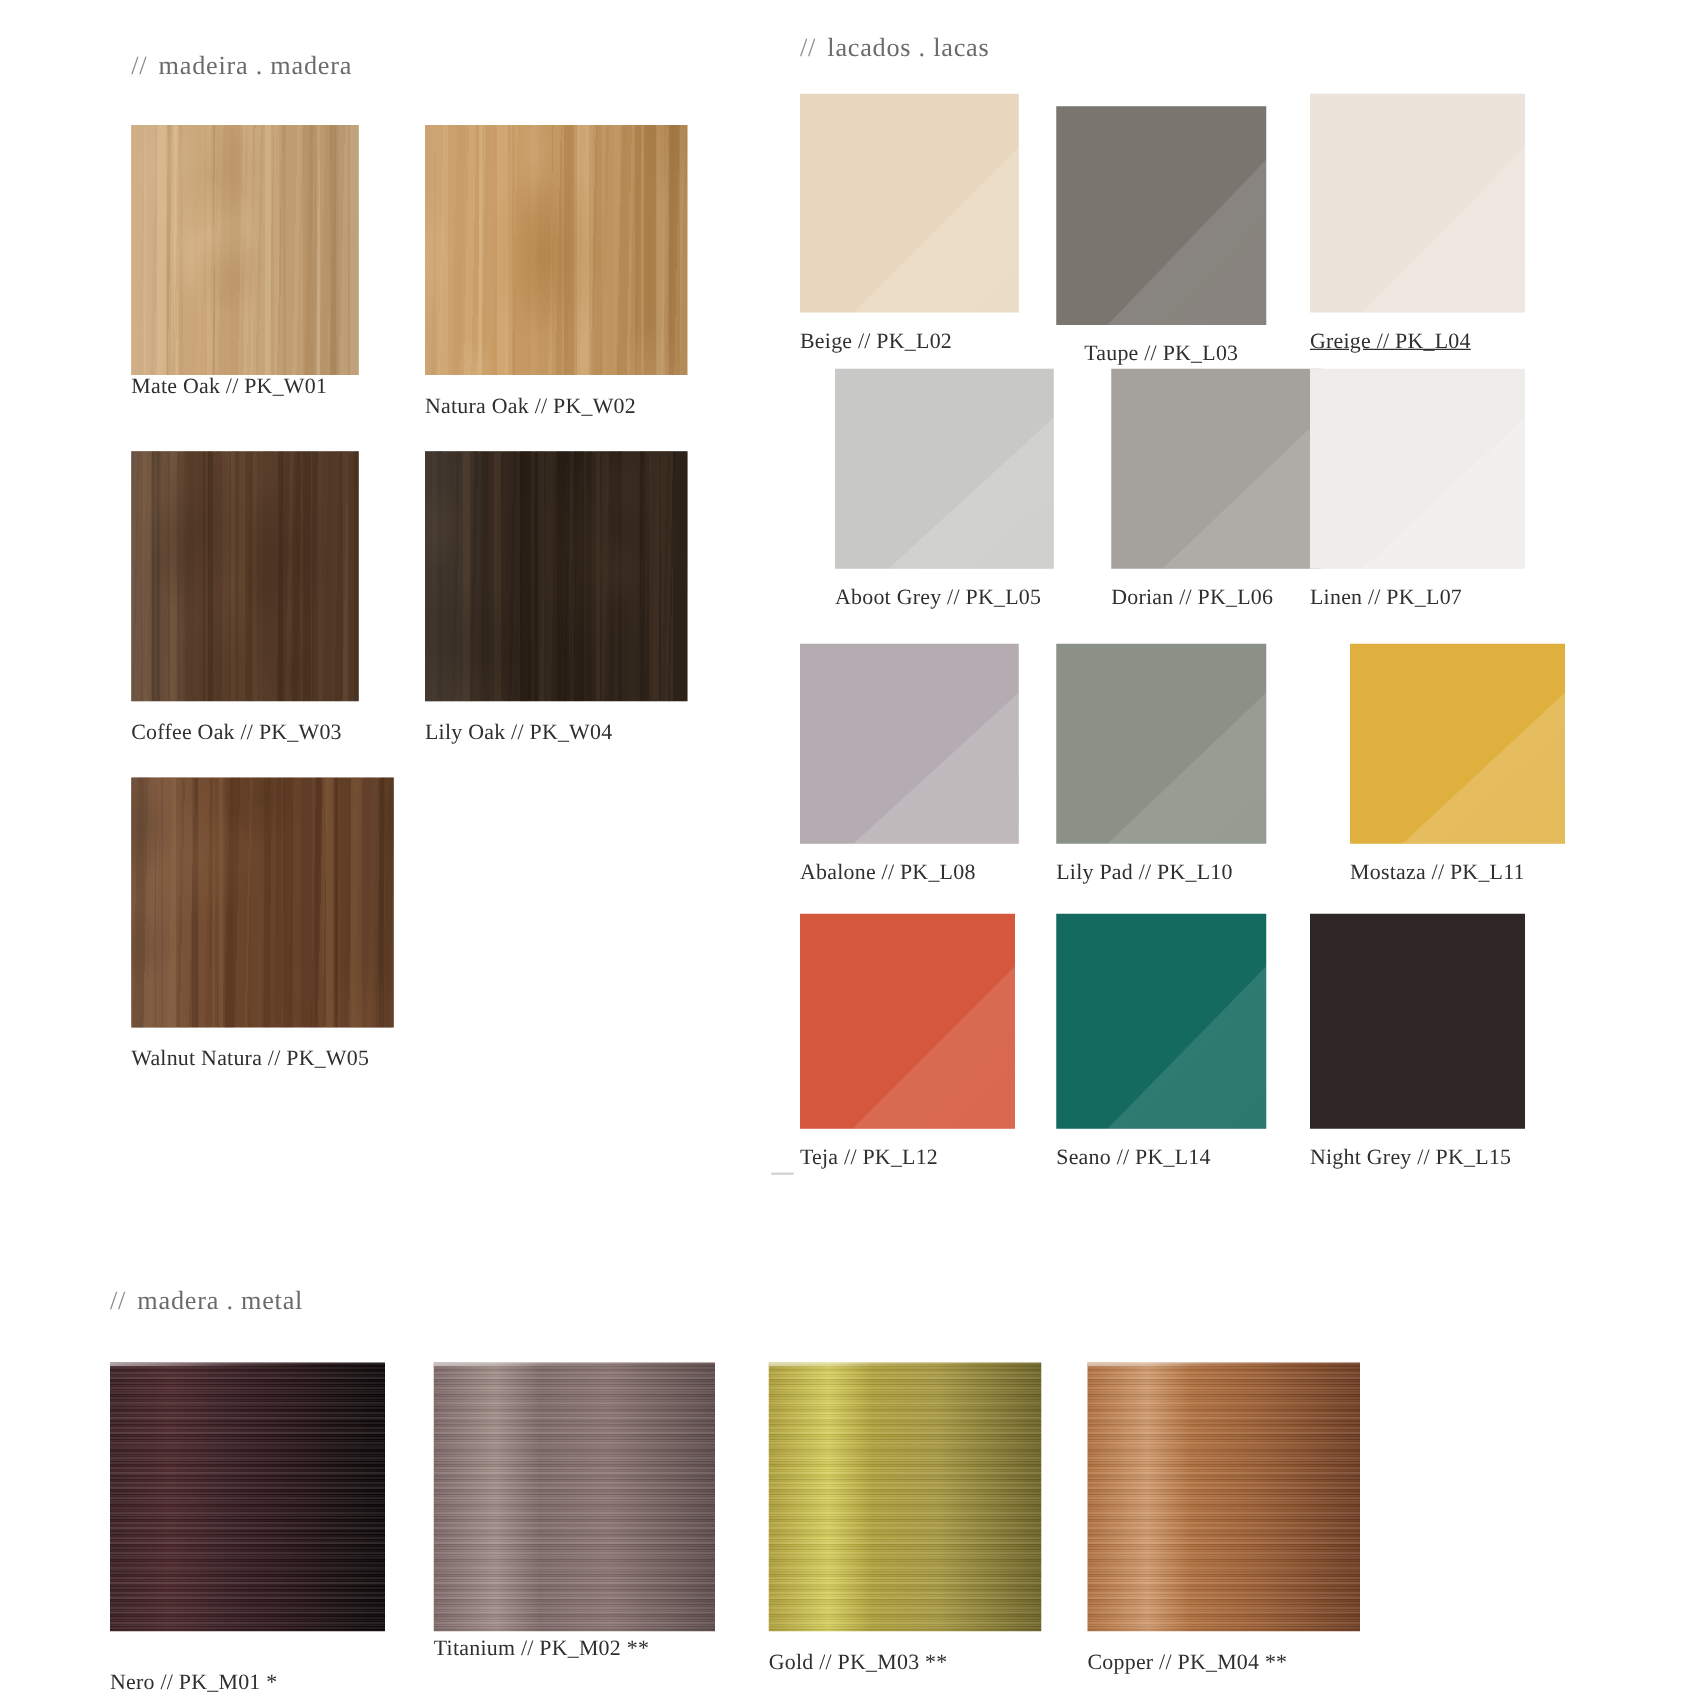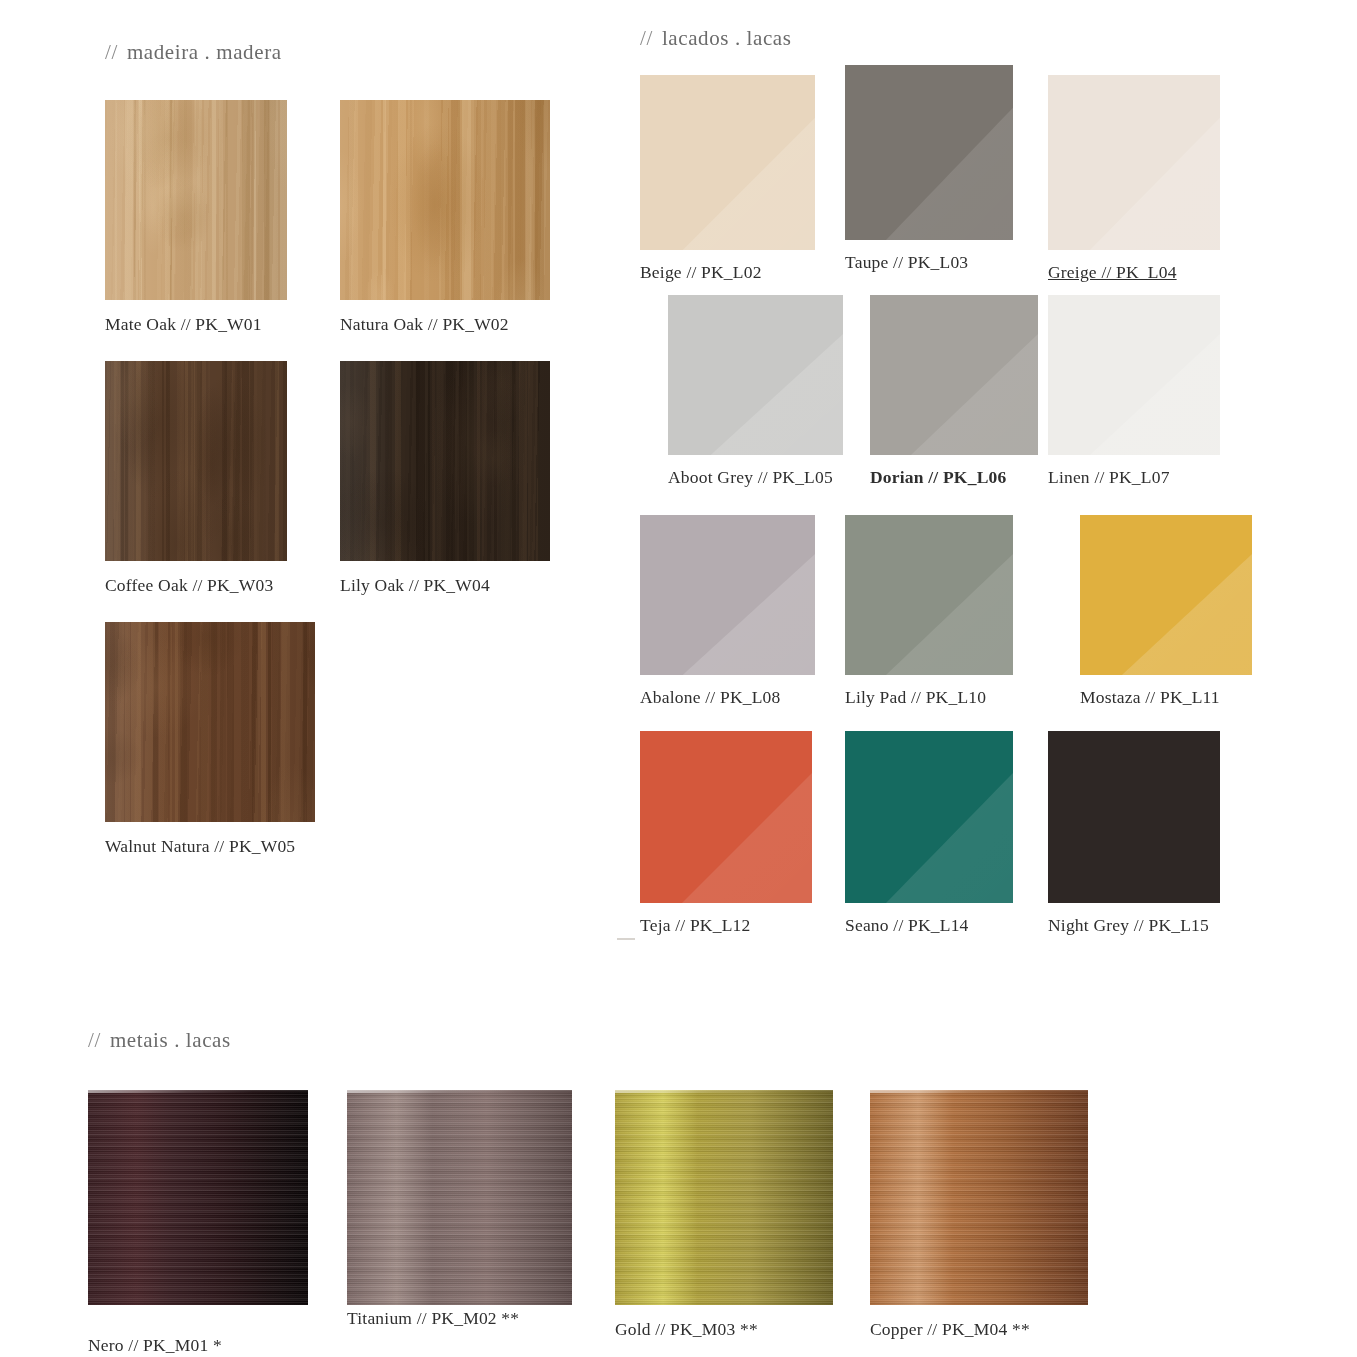--- a/index.html
+++ b/index.html
@@ -129,21 +129,21 @@
   <span class="slashes">//</span><span>madeira . madera</span>
 </div>
 
 <div class="swatch-card" style="left:105px; top:100px;">
   <div class="swatch wood" id="w0" style="width: 182px; height: 200px; background: rgb(201, 164, 119);">
       <div class="grain" style="background: linear-gradient(to right, rgba(0, 0, 0, 0) 0%, rgba(201, 164, 119, 0.41) 0%, rgba(201, 164, 119, 0.41) 3.94%, rgba(0, 0, 0, 0) 3.94%, rgba(0, 0, 0, 0) 5.65%, rgba(224, 196, 155, 0.235) 5.65%, rgba(224, 196, 155, 0.235) 6.32%, rgba(0, 0, 0, 0) 6.32%, rgba(0, 0, 0, 0) 6.8%, rgba(201, 164, 119, 0.39) 6.8%, rgba(201, 164, 119, 0.39) 10.58%, rgba(0, 0, 0, 0) 10.58%, rgba(0, 0, 0, 0) 11.18%, rgba(224, 196, 155, 0.35) 11.18%, rgba(224, 196, 155, 0.35) 15.37%, rgba(0, 0, 0, 0) 15.37%, rgba(0, 0, 0, 0) 15.74%, rgba(169, 130, 79, 0.357) 15.74%, rgba(169, 130, 79, 0.357) 17.3%, rgba(0, 0, 0, 0) 17.3%, rgba(0, 0, 0, 0) 18.91%, rgba(224, 196, 155, 0.463) 18.91%, rgba(224, 196, 155, 0.463) 20.6%, rgba(0, 0, 0, 0) 20.6%, rgba(0, 0, 0, 0) 21.39%, rgba(169, 130, 79, 0.184) 21.39%, rgba(169, 130, 79, 0.184) 22.72%, rgba(0, 0, 0, 0) 22.72%, rgba(0, 0, 0, 0) 24.32%, rgba(201, 164, 119, 0.306) 24.32%, rgba(201, 164, 119, 0.306) 28.49%, rgba(0, 0, 0, 0) 28.49%, rgba(0, 0, 0, 0) 30.33%, rgba(201, 164, 119, 0.43) 30.33%, rgba(201, 164, 119, 0.43) 32.66%, rgba(0, 0, 0, 0) 32.66%, rgba(0, 0, 0, 0) 33.17%, rgba(224, 196, 155, 0.267) 33.17%, rgba(224, 196, 155, 0.267) 35.25%, rgba(0, 0, 0, 0) 35.25%, rgba(0, 0, 0, 0) 35.89%, rgba(169, 130, 79, 0.41) 35.89%, rgba(169, 130, 79, 0.41) 36.61%, rgba(0, 0, 0, 0) 36.61%, rgba(0, 0, 0, 0) 38.04%, rgba(201, 164, 119, 0.133) 38.04%, rgba(201, 164, 119, 0.133) 42.02%, rgba(0, 0, 0, 0) 42.02%, rgba(0, 0, 0, 0) 43.62%, rgba(169, 130, 79, 0.125) 43.62%, rgba(169, 130, 79, 0.125) 48%, rgba(0, 0, 0, 0) 48%, rgba(0, 0, 0, 0) 49.2%, rgba(224, 196, 155, 0.216) 49.2%, rgba(224, 196, 155, 0.216) 53.4%, rgba(0, 0, 0, 0) 53.4%, rgba(0, 0, 0, 0) 54.52%, rgba(201, 164, 119, 0.392) 54.52%, rgba(201, 164, 119, 0.392) 55.89%, rgba(0, 0, 0, 0) 55.89%, rgba(0, 0, 0, 0) 57.16%, rgba(201, 164, 119, 0.318) 57.16%, rgba(201, 164, 119, 0.318) 58.61%, rgba(0, 0, 0, 0) 58.61%, rgba(0, 0, 0, 0) 58.99%, rgba(224, 196, 155, 0.467) 58.99%, rgba(224, 196, 155, 0.467) 61.26%, rgba(0, 0, 0, 0) 61.26%, rgba(0, 0, 0, 0) 62.65%, rgba(224, 196, 155, 0.28) 62.65%, rgba(224, 196, 155, 0.28) 65.04%, rgba(0, 0, 0, 0) 65.04%, rgba(0, 0, 0, 0) 66.71%, rgba(169, 130, 79, 0.216) 66.71%, rgba(169, 130, 79, 0.216) 67.85%, rgba(0, 0, 0, 0) 67.85%, rgba(0, 0, 0, 0) 69.23%, rgba(201, 164, 119, 0.24) 69.23%, rgba(201, 164, 119, 0.24) 69.92%, rgba(0, 0, 0, 0) 69.92%, rgba(0, 0, 0, 0) 70.68%, rgba(201, 164, 119, 0.357) 70.68%, rgba(201, 164, 119, 0.357) 74.92%, rgba(0, 0, 0, 0) 74.92%, rgba(0, 0, 0, 0) 75.37%, rgba(169, 130, 79, 0.28) 75.37%, rgba(169, 130, 79, 0.28) 79.81%, rgba(0, 0, 0, 0) 79.81%, rgba(0, 0, 0, 0) 80.32%, rgba(169, 130, 79, 0.133) 80.32%, rgba(169, 130, 79, 0.133) 81.36%, rgba(0, 0, 0, 0) 81.36%, rgba(0, 0, 0, 0) 81.79%, rgba(224, 196, 155, 0.55) 81.79%, rgba(224, 196, 155, 0.55) 83.07%, rgba(0, 0, 0, 0) 83.07%, rgba(0, 0, 0, 0) 84.84%, rgba(201, 164, 119, 0.51) 84.84%, rgba(201, 164, 119, 0.51) 85.76%, rgba(0, 0, 0, 0) 85.76%, rgba(0, 0, 0, 0) 87.19%, rgba(169, 130, 79, 0.35) 87.19%, rgba(169, 130, 79, 0.35) 89.87%, rgba(0, 0, 0, 0) 89.87%, rgba(0, 0, 0, 0) 90.91%, rgba(224, 196, 155, 0.31) 90.91%, rgba(224, 196, 155, 0.31) 95.31%, rgba(0, 0, 0, 0) 95.31%, rgba(0, 0, 0, 0) 96.33%, rgba(224, 196, 155, 0.48) 96.33%, rgba(224, 196, 155, 0.48) 100.85%, rgba(0, 0, 0, 0) 100.85%); inset: 0px;"></div>
       <div class="grain2" style="background: linear-gradient(to right, rgba(0, 0, 0, 0) 0%, rgba(224, 196, 155, 0.157) 0%, rgba(224, 196, 155, 0.157) 4.4%, rgba(0, 0, 0, 0) 4.4%, rgba(0, 0, 0, 0) 5.2%, rgba(224, 196, 155, 0.263) 5.2%, rgba(224, 196, 155, 0.263) 9.54%, rgba(0, 0, 0, 0) 9.54%, rgba(0, 0, 0, 0) 11.22%, rgba(224, 196, 155, 0.28) 11.22%, rgba(224, 196, 155, 0.28) 15.22%, rgba(0, 0, 0, 0) 15.22%, rgba(0, 0, 0, 0) 17.1%, rgba(224, 196, 155, 0.475) 17.1%, rgba(224, 196, 155, 0.475) 19.1%, rgba(0, 0, 0, 0) 19.1%, rgba(0, 0, 0, 0) 19.76%, rgba(169, 130, 79, 0.32) 19.76%, rgba(169, 130, 79, 0.32) 20.72%, rgba(0, 0, 0, 0) 20.72%, rgba(0, 0, 0, 0) 22.61%, rgba(201, 164, 119, 0.22) 22.61%, rgba(201, 164, 119, 0.22) 24.92%, rgba(0, 0, 0, 0) 24.92%, rgba(0, 0, 0, 0) 26.43%, rgba(201, 164, 119, 0.43) 26.43%, rgba(201, 164, 119, 0.43) 27.9%, rgba(0, 0, 0, 0) 27.9%, rgba(0, 0, 0, 0) 29.53%, rgba(224, 196, 155, 0.22) 29.53%, rgba(224, 196, 155, 0.22) 31.78%, rgba(0, 0, 0, 0) 31.78%, rgba(0, 0, 0, 0) 32.21%, rgba(224, 196, 155, 0.11) 32.21%, rgba(224, 196, 155, 0.11) 35.03%, rgba(0, 0, 0, 0) 35.03%, rgba(0, 0, 0, 0) 35.97%, rgba(224, 196, 155, 0.41) 35.97%, rgba(224, 196, 155, 0.41) 36.74%, rgba(0, 0, 0, 0) 36.74%, rgba(0, 0, 0, 0) 37.34%, rgba(224, 196, 155, 0.3) 37.34%, rgba(224, 196, 155, 0.3) 39.04%, rgba(0, 0, 0, 0) 39.04%, rgba(0, 0, 0, 0) 39.59%, rgba(169, 130, 79, 0.14) 39.59%, rgba(169, 130, 79, 0.14) 44.19%, rgba(0, 0, 0, 0) 44.19%, rgba(0, 0, 0, 0) 45.62%, rgba(201, 164, 119, 0.208) 45.62%, rgba(201, 164, 119, 0.208) 47.58%, rgba(0, 0, 0, 0) 47.58%, rgba(0, 0, 0, 0) 47.97%, rgba(224, 196, 155, 0.392) 47.97%, rgba(224, 196, 155, 0.392) 49.1%, rgba(0, 0, 0, 0) 49.1%, rgba(0, 0, 0, 0) 50.44%, rgba(224, 196, 155, 0.32) 50.44%, rgba(224, 196, 155, 0.32) 51.97%, rgba(0, 0, 0, 0) 51.97%, rgba(0, 0, 0, 0) 53.49%, rgba(224, 196, 155, 0.467) 53.49%, rgba(224, 196, 155, 0.467) 55.81%, rgba(0, 0, 0, 0) 55.81%, rgba(0, 0, 0, 0) 57.02%, rgba(224, 196, 155, 0.282) 57.02%, rgba(224, 196, 155, 0.282) 61.43%, rgba(0, 0, 0, 0) 61.43%, rgba(0, 0, 0, 0) 62.64%, rgba(201, 164, 119, 0.373) 62.64%, rgba(201, 164, 119, 0.373) 63.91%, rgba(0, 0, 0, 0) 63.91%, rgba(0, 0, 0, 0) 65.21%, rgba(169, 130, 79, 0.41) 65.21%, rgba(169, 130, 79, 0.41) 66.03%, rgba(0, 0, 0, 0) 66.03%, rgba(0, 0, 0, 0) 66.83%, rgba(201, 164, 119, 0.16) 66.83%, rgba(201, 164, 119, 0.16) 68.11%, rgba(0, 0, 0, 0) 68.11%, rgba(0, 0, 0, 0) 69.73%, rgba(201, 164, 119, 0.21) 69.73%, rgba(201, 164, 119, 0.21) 71.39%, rgba(0, 0, 0, 0) 71.39%, rgba(0, 0, 0, 0) 71.94%, rgba(224, 196, 155, 0.44) 71.94%, rgba(224, 196, 155, 0.44) 73.75%, rgba(0, 0, 0, 0) 73.75%, rgba(0, 0, 0, 0) 75.11%, rgba(224, 196, 155, 0.13) 75.11%, rgba(224, 196, 155, 0.13) 76.96%, rgba(0, 0, 0, 0) 76.96%, rgba(0, 0, 0, 0) 77.45%, rgba(169, 130, 79, 0.314) 77.45%, rgba(169, 130, 79, 0.314) 79.54%, rgba(0, 0, 0, 0) 79.54%, rgba(0, 0, 0, 0) 80.04%, rgba(169, 130, 79, 0.325) 80.04%, rgba(169, 130, 79, 0.325) 81.9%, rgba(0, 0, 0, 0) 81.9%, rgba(0, 0, 0, 0) 82.86%, rgba(224, 196, 155, 0.1) 82.86%, rgba(224, 196, 155, 0.1) 83.7%, rgba(0, 0, 0, 0) 83.7%, rgba(0, 0, 0, 0) 84.17%, rgba(169, 130, 79, 0.255) 84.17%, rgba(169, 130, 79, 0.255) 87.34%, rgba(0, 0, 0, 0) 87.34%, rgba(0, 0, 0, 0) 88.5%, rgba(169, 130, 79, 0.38) 88.5%, rgba(169, 130, 79, 0.38) 92.77%, rgba(0, 0, 0, 0) 92.77%, rgba(0, 0, 0, 0) 94.36%, rgba(201, 164, 119, 0.137) 94.36%, rgba(201, 164, 119, 0.137) 98.63%, rgba(0, 0, 0, 0) 98.63%, rgba(0, 0, 0, 0) 99.94%, rgba(201, 164, 119, 0.153) 99.94%, rgba(201, 164, 119, 0.153) 104.39%, rgba(0, 0, 0, 0) 104.39%); inset: 0px; opacity: 0.55; transform: skewX(-1.2deg) scaleY(1.06);"></div>
       <div class="grain3" style="background: radial-gradient(32.5% 36.8% at 34.8% 19.6%, rgba(169, 130, 79, 0.3) 0%, rgba(169, 130, 79, 0.12) 45%, rgba(0, 0, 0, 0) 72%), radial-gradient(26.4% 36.4% at 21.7% 17.7%, rgba(224, 196, 155, 0.3) 0%, rgba(224, 196, 155, 0.12) 45%, rgba(0, 0, 0, 0) 72%), radial-gradient(33.8% 35.5% at 34.5% 43.3%, rgba(224, 196, 155, 0.3) 0%, rgba(224, 196, 155, 0.12) 45%, rgba(0, 0, 0, 0) 72%), radial-gradient(22% 43.7% at 104.7% 15.3%, rgba(224, 196, 155, 0.3) 0%, rgba(224, 196, 155, 0.12) 45%, rgba(0, 0, 0, 0) 72%), radial-gradient(9.2% 33.2% at 26.3% 53.9%, rgba(224, 196, 155, 0.3) 0%, rgba(224, 196, 155, 0.12) 45%, rgba(0, 0, 0, 0) 72%), radial-gradient(21.6% 25.4% at 43% 57.9%, rgba(169, 130, 79, 0.3) 0%, rgba(169, 130, 79, 0.12) 45%, rgba(0, 0, 0, 0) 72%), radial-gradient(19.9% 34.2% at 28.2% 16%, rgba(224, 196, 155, 0.3) 0%, rgba(224, 196, 155, 0.12) 45%, rgba(0, 0, 0, 0) 72%); inset: 0px;"></div>
       <div style="position: absolute; inset: 0px; background: linear-gradient(to right, rgba(255, 255, 255, 0.1), rgba(255, 255, 255, 0) 30%, rgba(0, 0, 0, 0.05) 75%, rgba(0, 0, 0, 0.1));"></div>
     </div>
-  <div class="swatch-label" style="margin-top:16px;font-family:Liberation Serif, serif;">Mate Oak // PK_W01</div>
+  <div class="swatch-label" style="font-family:Liberation Serif, serif;">Mate Oak // PK_W01</div>
 </div>
 
 <div class="swatch-card" style="left:340px; top:100px;">
   <div class="swatch wood" id="w1" style="width: 210px; height: 200px; background: rgb(199, 154, 99);">
       <div class="grain" style="background: linear-gradient(to right, rgba(0, 0, 0, 0) 0%, rgba(199, 154, 99, 0.53) 0%, rgba(199, 154, 99, 0.53) 3.18%, rgba(0, 0, 0, 0) 3.18%, rgba(0, 0, 0, 0) 4.18%, rgba(221, 184, 134, 0.298) 4.18%, rgba(221, 184, 134, 0.298) 8.73%, rgba(0, 0, 0, 0) 8.73%, rgba(0, 0, 0, 0) 10.02%, rgba(199, 154, 99, 0.137) 10.02%, rgba(199, 154, 99, 0.137) 14.72%, rgba(0, 0, 0, 0) 14.72%, rgba(0, 0, 0, 0) 16.22%, rgba(199, 154, 99, 0.31) 16.22%, rgba(199, 154, 99, 0.31) 19.52%, rgba(0, 0, 0, 0) 19.52%, rgba(0, 0, 0, 0) 20.54%, rgba(221, 184, 134, 0.5) 20.54%, rgba(221, 184, 134, 0.5) 21.71%, rgba(0, 0, 0, 0) 21.71%, rgba(0, 0, 0, 0) 23.51%, rgba(199, 154, 99, 0.41) 23.51%, rgba(199, 154, 99, 0.41) 27.11%, rgba(0, 0, 0, 0) 27.11%, rgba(0, 0, 0, 0) 27.6%, rgba(221, 184, 134, 0.447) 27.6%, rgba(221, 184, 134, 0.447) 31.46%, rgba(0, 0, 0, 0) 31.46%, rgba(0, 0, 0, 0) 33.21%, rgba(169, 119, 60, 0.224) 33.21%, rgba(169, 119, 60, 0.224) 34.18%, rgba(0, 0, 0, 0) 34.18%, rgba(0, 0, 0, 0) 35.27%, rgba(199, 154, 99, 0.455) 35.27%, rgba(199, 154, 99, 0.455) 39.92%, rgba(0, 0, 0, 0) 39.92%, rgba(0, 0, 0, 0) 40.23%, rgba(221, 184, 134, 0.14) 40.23%, rgba(221, 184, 134, 0.14) 42.61%, rgba(0, 0, 0, 0) 42.61%, rgba(0, 0, 0, 0) 43.71%, rgba(199, 154, 99, 0.227) 43.71%, rgba(199, 154, 99, 0.227) 47.84%, rgba(0, 0, 0, 0) 47.84%, rgba(0, 0, 0, 0) 48.33%, rgba(169, 119, 60, 0.24) 48.33%, rgba(169, 119, 60, 0.24) 52.07%, rgba(0, 0, 0, 0) 52.07%, rgba(0, 0, 0, 0) 52.84%, rgba(169, 119, 60, 0.408) 52.84%, rgba(169, 119, 60, 0.408) 56.94%, rgba(0, 0, 0, 0) 56.94%, rgba(0, 0, 0, 0) 58%, rgba(221, 184, 134, 0.533) 58%, rgba(221, 184, 134, 0.533) 62.29%, rgba(0, 0, 0, 0) 62.29%, rgba(0, 0, 0, 0) 63.92%, rgba(169, 119, 60, 0.25) 63.92%, rgba(169, 119, 60, 0.25) 67.34%, rgba(0, 0, 0, 0) 67.34%, rgba(0, 0, 0, 0) 68.8%, rgba(169, 119, 60, 0.145) 68.8%, rgba(169, 119, 60, 0.145) 72.12%, rgba(0, 0, 0, 0) 72.12%, rgba(0, 0, 0, 0) 73.59%, rgba(199, 154, 99, 0.427) 73.59%, rgba(199, 154, 99, 0.427) 75.46%, rgba(0, 0, 0, 0) 75.46%, rgba(0, 0, 0, 0) 76.83%, rgba(221, 184, 134, 0.114) 76.83%, rgba(221, 184, 134, 0.114) 78.57%, rgba(0, 0, 0, 0) 78.57%, rgba(0, 0, 0, 0) 79.94%, rgba(169, 119, 60, 0.36) 79.94%, rgba(169, 119, 60, 0.36) 82.35%, rgba(0, 0, 0, 0) 82.35%, rgba(0, 0, 0, 0) 83.33%, rgba(169, 119, 60, 0.49) 83.33%, rgba(169, 119, 60, 0.49) 87.87%, rgba(0, 0, 0, 0) 87.87%, rgba(0, 0, 0, 0) 88.37%, rgba(221, 184, 134, 0.255) 88.37%, rgba(221, 184, 134, 0.255) 91.19%, rgba(0, 0, 0, 0) 91.19%, rgba(0, 0, 0, 0) 93.03%, rgba(169, 119, 60, 0.518) 93.03%, rgba(169, 119, 60, 0.518) 97.08%, rgba(0, 0, 0, 0) 97.08%, rgba(0, 0, 0, 0) 97.96%, rgba(199, 154, 99, 0.11) 97.96%, rgba(199, 154, 99, 0.11) 98.67%, rgba(0, 0, 0, 0) 98.67%); inset: 0px;"></div>
       <div class="grain2" style="background: linear-gradient(to right, rgba(0, 0, 0, 0) 0%, rgba(199, 154, 99, 0.51) 0%, rgba(199, 154, 99, 0.51) 1.64%, rgba(0, 0, 0, 0) 1.64%, rgba(0, 0, 0, 0) 3.22%, rgba(169, 119, 60, 0.275) 3.22%, rgba(169, 119, 60, 0.275) 6.02%, rgba(0, 0, 0, 0) 6.02%, rgba(0, 0, 0, 0) 6.7%, rgba(199, 154, 99, 0.475) 6.7%, rgba(199, 154, 99, 0.475) 10.11%, rgba(0, 0, 0, 0) 10.11%, rgba(0, 0, 0, 0) 11.29%, rgba(169, 119, 60, 0.19) 11.29%, rgba(169, 119, 60, 0.19) 14.39%, rgba(0, 0, 0, 0) 14.39%, rgba(0, 0, 0, 0) 15.79%, rgba(221, 184, 134, 0.51) 15.79%, rgba(221, 184, 134, 0.51) 18.62%, rgba(0, 0, 0, 0) 18.62%, rgba(0, 0, 0, 0) 20.51%, rgba(221, 184, 134, 0.506) 20.51%, rgba(221, 184, 134, 0.506) 22.35%, rgba(0, 0, 0, 0) 22.35%, rgba(0, 0, 0, 0) 23.9%, rgba(221, 184, 134, 0.145) 23.9%, rgba(221, 184, 134, 0.145) 26.79%, rgba(0, 0, 0, 0) 26.79%, rgba(0, 0, 0, 0) 27.42%, rgba(199, 154, 99, 0.145) 27.42%, rgba(199, 154, 99, 0.145) 30.69%, rgba(0, 0, 0, 0) 30.69%, rgba(0, 0, 0, 0) 31.43%, rgba(221, 184, 134, 0.435) 31.43%, rgba(221, 184, 134, 0.435) 34.37%, rgba(0, 0, 0, 0) 34.37%, rgba(0, 0, 0, 0) 35.13%, rgba(199, 154, 99, 0.12) 35.13%, rgba(199, 154, 99, 0.12) 36.52%, rgba(0, 0, 0, 0) 36.52%, rgba(0, 0, 0, 0) 38.21%, rgba(199, 154, 99, 0.16) 38.21%, rgba(199, 154, 99, 0.16) 41.49%, rgba(0, 0, 0, 0) 41.49%, rgba(0, 0, 0, 0) 42.12%, rgba(199, 154, 99, 0.204) 42.12%, rgba(199, 154, 99, 0.204) 46.78%, rgba(0, 0, 0, 0) 46.78%, rgba(0, 0, 0, 0) 47.94%, rgba(221, 184, 134, 0.463) 47.94%, rgba(221, 184, 134, 0.463) 50.75%, rgba(0, 0, 0, 0) 50.75%, rgba(0, 0, 0, 0) 51.73%, rgba(199, 154, 99, 0.2) 51.73%, rgba(199, 154, 99, 0.2) 54.77%, rgba(0, 0, 0, 0) 54.77%, rgba(0, 0, 0, 0) 55.12%, rgba(221, 184, 134, 0.196) 55.12%, rgba(221, 184, 134, 0.196) 58.38%, rgba(0, 0, 0, 0) 58.38%, rgba(0, 0, 0, 0) 60%, rgba(221, 184, 134, 0.52) 60%, rgba(221, 184, 134, 0.52) 64.07%, rgba(0, 0, 0, 0) 64.07%, rgba(0, 0, 0, 0) 64.83%, rgba(221, 184, 134, 0.22) 64.83%, rgba(221, 184, 134, 0.22) 67.64%, rgba(0, 0, 0, 0) 67.64%, rgba(0, 0, 0, 0) 69.09%, rgba(221, 184, 134, 0.318) 69.09%, rgba(221, 184, 134, 0.318) 73.49%, rgba(0, 0, 0, 0) 73.49%, rgba(0, 0, 0, 0) 74.1%, rgba(169, 119, 60, 0.5) 74.1%, rgba(169, 119, 60, 0.5) 77.83%, rgba(0, 0, 0, 0) 77.83%, rgba(0, 0, 0, 0) 78.87%, rgba(169, 119, 60, 0.31) 78.87%, rgba(169, 119, 60, 0.31) 81.73%, rgba(0, 0, 0, 0) 81.73%, rgba(0, 0, 0, 0) 82.52%, rgba(169, 119, 60, 0.12) 82.52%, rgba(169, 119, 60, 0.12) 86.61%, rgba(0, 0, 0, 0) 86.61%, rgba(0, 0, 0, 0) 87.53%, rgba(199, 154, 99, 0.11) 87.53%, rgba(199, 154, 99, 0.11) 89.66%, rgba(0, 0, 0, 0) 89.66%, rgba(0, 0, 0, 0) 90.68%, rgba(221, 184, 134, 0.392) 90.68%, rgba(221, 184, 134, 0.392) 91.71%, rgba(0, 0, 0, 0) 91.71%, rgba(0, 0, 0, 0) 92.74%, rgba(169, 119, 60, 0.337) 92.74%, rgba(169, 119, 60, 0.337) 94.63%, rgba(0, 0, 0, 0) 94.63%, rgba(0, 0, 0, 0) 95.96%, rgba(221, 184, 134, 0.41) 95.96%, rgba(221, 184, 134, 0.41) 98.13%, rgba(0, 0, 0, 0) 98.13%, rgba(0, 0, 0, 0) 98.72%, rgba(199, 154, 99, 0.196) 98.72%, rgba(199, 154, 99, 0.196) 100.69%, rgba(0, 0, 0, 0) 100.69%); inset: 0px; opacity: 0.55; transform: skewX(-1.2deg) scaleY(1.06);"></div>
       <div class="grain3" style="background: radial-gradient(19% 53.7% at 95.8% -2.8%, rgba(169, 119, 60, 0.3) 0%, rgba(169, 119, 60, 0.12) 45%, rgba(0, 0, 0, 0) 72%), radial-gradient(17.9% 34.2% at 86.3% 103.8%, rgba(221, 184, 134, 0.3) 0%, rgba(221, 184, 134, 0.12) 45%, rgba(0, 0, 0, 0) 72%), radial-gradient(32.5% 55.6% at 47% 51.8%, rgba(169, 119, 60, 0.3) 0%, rgba(169, 119, 60, 0.12) 45%, rgba(0, 0, 0, 0) 72%), radial-gradient(14% 44.2% at 44.9% 52.5%, rgba(169, 119, 60, 0.3) 0%, rgba(169, 119, 60, 0.12) 45%, rgba(0, 0, 0, 0) 72%), radial-gradient(15.2% 39.5% at -0.3% 53.2%, rgba(221, 184, 134, 0.3) 0%, rgba(221, 184, 134, 0.12) 45%, rgba(0, 0, 0, 0) 72%), radial-gradient(11.2% 38.5% at 40.9% 10.2%, rgba(221, 184, 134, 0.3) 0%, rgba(221, 184, 134, 0.12) 45%, rgba(0, 0, 0, 0) 72%), radial-gradient(9.9% 19.4% at 18.9% 98.1%, rgba(221, 184, 134, 0.3) 0%, rgba(221, 184, 134, 0.12) 45%, rgba(0, 0, 0, 0) 72%); inset: 0px;"></div>
       <div style="position: absolute; inset: 0px; background: linear-gradient(to right, rgba(255, 255, 255, 0.1), rgba(255, 255, 255, 0) 30%, rgba(0, 0, 0, 0.05) 75%, rgba(0, 0, 0, 0.1));"></div>
     </div>
   <div class="swatch-label" style="margin-top:16px;">Natura Oak // PK_W02</div>
@@ -183,39 +183,39 @@
   <span class="slashes">//</span><span>lacados . lacas</span>
 </div>
 
 <div id="lacquer-grid">
     <div class="swatch-card" style="left: 640px; top: 75px;">
       <div class="swatch" style="width: 175px; height: 175px; background: rgb(232, 214, 190);">
         <div class="gloss"></div>
       </div>
       <div class="swatch-label" style="margin-top: 14px;">Beige // PK_L02</div>
     </div>
-    <div class="swatch-card" style="left: 845px; top: 65px;">
+    <div class="swatch-card" style="left: 845px; top: 85px; text-align: center;">
       <div class="swatch" style="width: 168px; height: 175px; background: rgb(122, 117, 111);">
         <div class="gloss dark"></div>
       </div>
       <div class="swatch-label" style="margin-top: 14px;">Taupe // PK_L03</div>
     </div>
     <div class="swatch-card" style="left: 1048px; top: 75px;">
       <div class="swatch" style="width: 172px; height: 175px; background: rgb(236, 227, 218);">
         <div class="gloss"></div>
       </div>
       <div class="swatch-label" style="margin-top: 14px; text-decoration: underline;">Greige // PK_L04</div>
     </div>
     <div class="swatch-card" style="left: 668px; top: 295px;">
       <div class="swatch" style="width: 175px; height: 160px; background: rgb(200, 200, 198);">
         <div class="gloss"></div>
       </div>
       <div class="swatch-label" style="margin-top: 14px;">Aboot Grey // PK_L05</div>
     </div>
-    <div class="swatch-card" style="left: 870px; top: 295px; font-weight: bold;">
+    <div class="swatch-card" style="left: 889px; top: 295px;">
       <div class="swatch" style="width: 168px; height: 160px; background: rgb(165, 162, 157);">
         <div class="gloss dark"></div>
       </div>
       <div class="swatch-label" style="margin-top: 14px;">Dorian // PK_L06</div>
     </div>
     <div class="swatch-card" style="left: 1048px; top: 295px;">
       <div class="swatch" style="width: 172px; height: 160px; background: rgb(238, 237, 234);">
         <div class="gloss"></div>
       </div>
       <div class="swatch-label" style="margin-top: 14px;">Linen // PK_L07</div>
@@ -253,21 +253,21 @@
     <div class="swatch-card" style="left: 1048px; top: 731px;">
       <div class="swatch" style="width: 172px; height: 172px; background: rgb(46, 39, 37);">
         <div class="gloss none"></div>
       </div>
       <div class="swatch-label" style="margin-top: 14px;">Night Grey // PK_L15</div>
     </div>
   </div>
 <div class="stray-mark" style="left:617px; top:938px; width:18px; height:2px;"></div>
 
 <div class="section-title" style="left:88px; top:1028px;">
-  <span class="slashes">//</span><span>metais . lacas</span>
+  <span class="slashes">//</span><span>madera . metal</span>
 </div>
 
 <div id="metal-grid">
     <div class="swatch-card" style="left: 88px; top: 1090px;">
       <div class="swatch metal" style="width: 220px; height: 215px; background: linear-gradient(to right, rgb(58, 31, 35) 0%, rgb(74, 38, 42) 22%, rgb(58, 31, 35) 38%, rgb(42, 21, 24) 62%, rgb(12, 7, 8) 100%);">
         <div class="brush"></div>
         <div class="brush2"></div>
         <div class="topedge"></div>
       </div>
       <div class="swatch-label" style="margin-top: 32px;">Nero // PK_M01 *</div>

